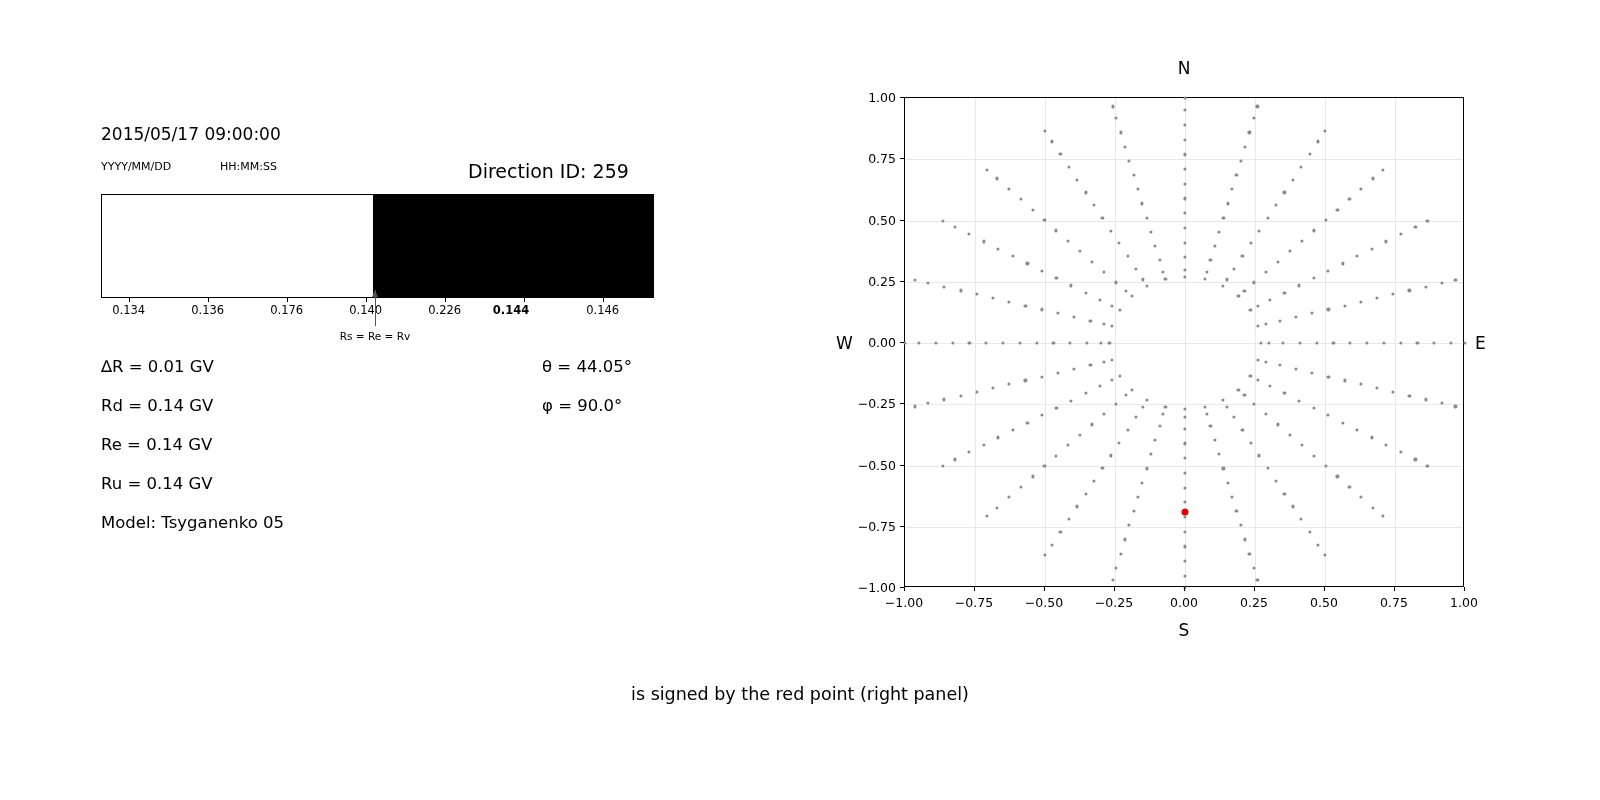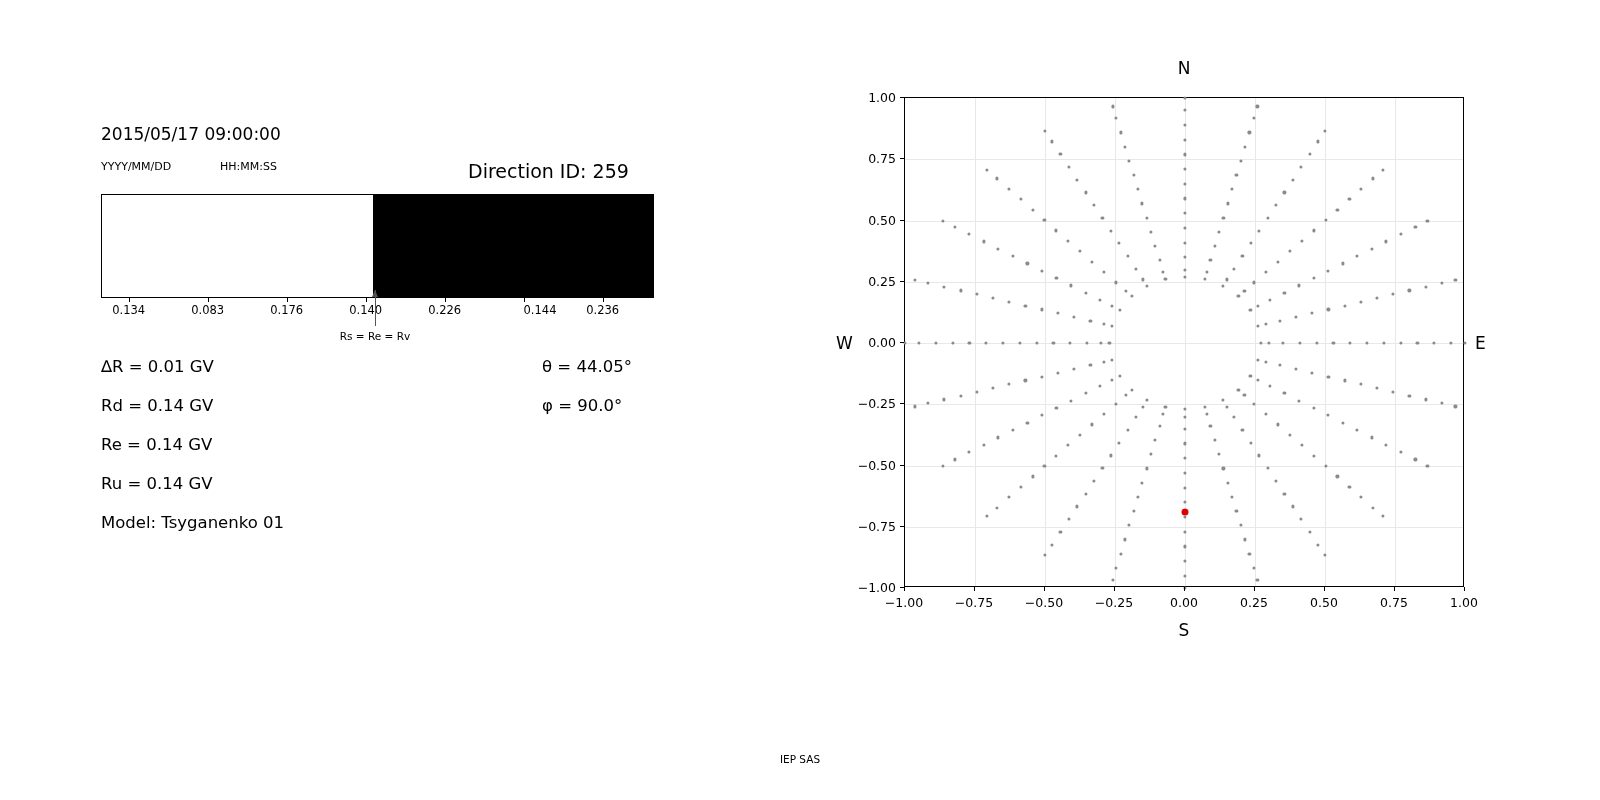--- a/index.html
+++ b/index.html
@@ -245,40 +245,40 @@
     <div class="fmt-time">HH:MM:SS</div>
     <div class="direction-id">Direction ID: 259</div>
 
     <div class="penumbra-box">
       <div class="penumbra-fill" id="penumbra-fill" style="left: 270.575px; width: 282.425px; background: rgb(0, 0, 0);"></div>
     </div>
     <div class="penumbra-ticks" id="penumbra-ticks">
         <div class="ptick" style="left: 27.65px;"></div>
         <div class="ptick-label" style="left: 27.65px;">0.134</div>
         <div class="ptick" style="left: 106.65px;"></div>
-        <div class="ptick-label" style="left: 106.65px;">0.083</div>
+        <div class="ptick-label" style="left: 106.65px;">0.136</div>
         <div class="ptick" style="left: 185.65px;"></div>
         <div class="ptick-label" style="left: 185.65px;">0.176</div>
         <div class="ptick" style="left: 264.65px;"></div>
         <div class="ptick-label" style="left: 264.65px;">0.140</div>
         <div class="ptick" style="left: 343.65px;"></div>
         <div class="ptick-label" style="left: 343.65px;">0.226</div>
         <div class="ptick" style="left: 422.65px;"></div>
-        <div class="ptick-label" style="left: 439px;">0.144</div>
+        <div class="ptick-label" style="left: 410px; font-weight: bold;">0.144</div>
         <div class="ptick" style="left: 501.65px;"></div>
-        <div class="ptick-label" style="left: 501.65px;">0.236</div>
+        <div class="ptick-label" style="left: 501.65px;">0.146</div>
       </div>
     <div class="rs-arrow"></div>
     <div class="rs-label">Rs = Re = Rv</div>
 
     <div class="stat stat-left" style="top:357px">∆R = 0.01 GV</div>
     <div class="stat stat-left" style="top:396px">Rd = 0.14 GV</div>
     <div class="stat stat-left" style="top:435px">Re = 0.14 GV</div>
     <div class="stat stat-left" style="top:474px">Ru = 0.14 GV</div>
-    <div class="stat stat-left" style="top:513px">Model: Tsyganenko 01</div>
+    <div class="stat stat-left" style="top:513px">Model: Tsyganenko 05</div>
 
     <div class="stat stat-right" style="top:357px">θ = 44.05°</div>
     <div class="stat stat-right" style="top:396px">φ = 90.0°</div>
   </div>
 
   <div class="right-panel">
     <div class="compass compass-n">N</div>
     <div class="compass compass-s">S</div>
     <div class="compass compass-w">W</div>
     <div class="compass compass-e">E</div>
@@ -670,16 +670,16 @@
         <div class="ytick-mark" style="left: 80px; top: 169.5px;"></div>
         <div class="ytick" style="left: 22px; width: 54px; top: 169.5px;">0.50</div>
         <div class="ytick-mark" style="left: 80px; top: 108.25px;"></div>
         <div class="ytick" style="left: 22px; width: 54px; top: 108.25px;">0.75</div>
         <div class="ytick-mark" style="left: 80px; top: 47px;"></div>
         <div class="ytick" style="left: 22px; width: 54px; top: 47px;">1.00</div>
       </div>
   </div>
 
   <div class="caption">
+    <div>is signed by the red point (right panel)</div>
   </div>
-  <div class="credit">IEP SAS</div>
 
 </div>
 
 </body></html>

